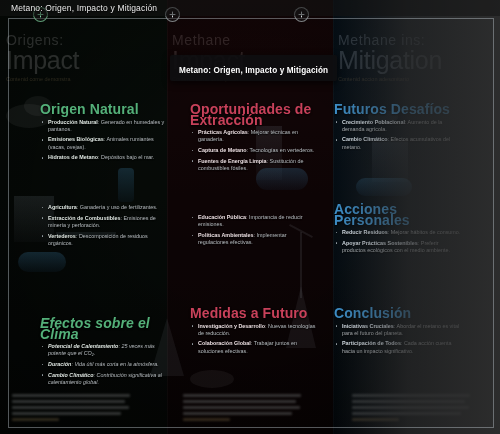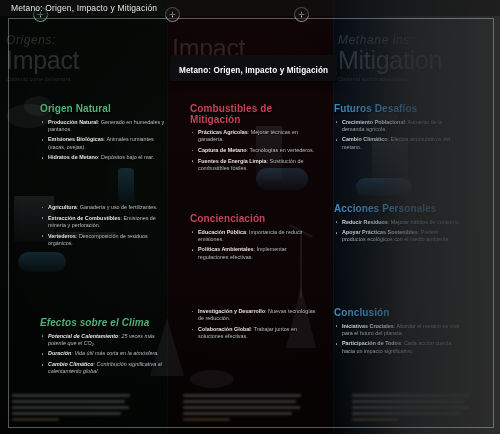--- a/index.html
+++ b/index.html
@@ -34,21 +34,21 @@
   .bandline{position:absolute;top:0;bottom:0;width:1px;background:rgba(255,255,255,.07);}
 
   
   .dim{position:absolute;inset:0;background:rgba(0,0,0,.52);}
   .vig{position:absolute;inset:0;
     background:radial-gradient(ellipse at 50% 45%,rgba(0,0,0,0) 30%,rgba(0,0,0,.55) 100%);}
 
   
   .ghostrow{position:absolute;left:0;top:34px;width:500px;height:58px;z-index:4;}
   .ghost{position:absolute;top:0;width:160px;color:rgba(215,215,215,.18);}
-  .ghost .g-kicker{font-size:12px;letter-spacing:.6px;line-height:12px;font-style:italic;}
+  .ghost .g-kicker{font-size:14px;letter-spacing:.6px;line-height:12px;}
   .ghost .g-big{font-size:25px;line-height:28px;font-weight:300;letter-spacing:-.3px;}
   .ghost .g-sub{font-size:5.5px;line-height:7px;color:rgba(200,170,120,.20);margin-top:2px;}
   .g1{left:6px;}
   .g2{left:172px;}
   .g3{left:338px;}
   .g2 .g-kicker,.g2 .g-big{color:rgba(220,200,200,.16);}
   .g3 .g-kicker,.g3 .g-big{color:rgba(205,220,235,.20);}
 
   
   .art{position:absolute;z-index:3;pointer-events:none;}
@@ -56,21 +56,21 @@
   .tower{background:linear-gradient(180deg,rgba(160,175,190,.12),rgba(100,115,130,.04));}
   .pipe{background:rgba(140,160,175,.10);}
   .tank{background:linear-gradient(180deg,rgba(70,150,200,.22),rgba(30,70,110,.10));border-radius:4px;}
   .rig{background:rgba(150,165,180,.09);}
   .turb{background:rgba(190,200,210,.10);}
 
   
   .cols{position:absolute;inset:0;z-index:10;}
   .sect{position:absolute;width:128px;}
   .sect h3{
-    margin:0 0 4px 0;font-size:10px;font-weight:700;line-height:10.5px;
+    margin:0 0 4px 0;font-size:14px;font-weight:700;line-height:10.5px;
     letter-spacing:.1px;text-shadow:0 1px 2px rgba(0,0,0,.9);
   }
   .sect ul{margin:0;padding:0;list-style:none;}
   .sect li{
     position:relative;padding-left:8px;margin-bottom:3.5px;
     font-size:5.4px;line-height:7.2px;color:#b9bfc3;
     text-shadow:0 1px 1px rgba(0,0,0,.95);
   }
   .sect li:before{
     content:"";position:absolute;left:1.5px;top:2.6px;
@@ -163,20 +163,21 @@
     <div class="dim"></div>
     <div class="vig"></div>
 
     <div class="ghostrow">
       <div class="ghost g1">
         <div class="g-kicker">Origens:</div>
         <div class="g-big">Impact</div>
         <div class="g-sub">Contenid come demonstra</div>
       </div>
       <div class="ghost g2">
+        <div class="g-kicker">Methane</div>
         <div class="g-big">Impact</div>
         <div class="g-sub">Contenid como descripcion</div>
       </div>
       <div class="ghost g3">
         <div class="g-kicker">Methane ins:</div>
         <div class="g-big">Mitigation</div>
         <div class="g-sub">Contenid accion adesonitario</div>
       </div>
     </div>
 
@@ -202,37 +203,37 @@
       <div class="sect c-green" style="left:40px;top:318px;font-style:italic;">
         <h3>Efectos sobre el Clima</h3>
         <ul>
           <li><b>Potencial de Calentamiento</b>: <span>25 veces más potente que el CO₂.</span></li>
           <li><b>Duración</b>: <span>Vida útil más corta en la atmósfera.</span></li>
           <li><b>Cambio Climático</b>: <span>Contribución significativa al calentamiento global.</span></li>
         </ul>
       </div>
 
       <div class="sect c-red" style="left:190px;top:104px;">
-        <h3>Combustibles de Mitigación</h3>
+        <h3>Oportunidades de Extracción</h3>
         <ul>
           <li><b>Prácticas Agrícolas</b>: <span>Mejorar técnicas en ganadería.</span></li>
           <li><b>Captura de Metano</b>: <span>Tecnologías en vertederos.</span></li>
           <li><b>Fuentes de Energía Limpia</b>: <span>Sustitución de combustibles fósiles.</span></li>
         </ul>
       </div>
 
       <div class="sect c-red" style="left:190px;top:214px;">
-        <h3>Concienciación</h3>
         <ul>
           <li><b>Educación Pública</b>: <span>Importancia de reducir emisiones.</span></li>
           <li><b>Políticas Ambientales</b>: <span>Implementar regulaciones efectivas.</span></li>
         </ul>
       </div>
 
       <div class="sect c-red" style="left:190px;top:308px;">
+        <h3>Medidas a Futuro</h3>
         <ul>
           <li><b>Investigación y Desarrollo</b>: <span>Nuevas tecnologías de reducción.</span></li>
           <li><b>Colaboración Global</b>: <span>Trabajar juntos en soluciones efectivas.</span></li>
         </ul>
       </div>
 
       <div class="sect c-blue" style="left:334px;top:104px;">
         <h3>Futuros Desafíos</h3>
         <ul>
           <li><b>Crecimiento Poblacional</b>: <span>Aumento de la demanda agrícola.</span></li>

